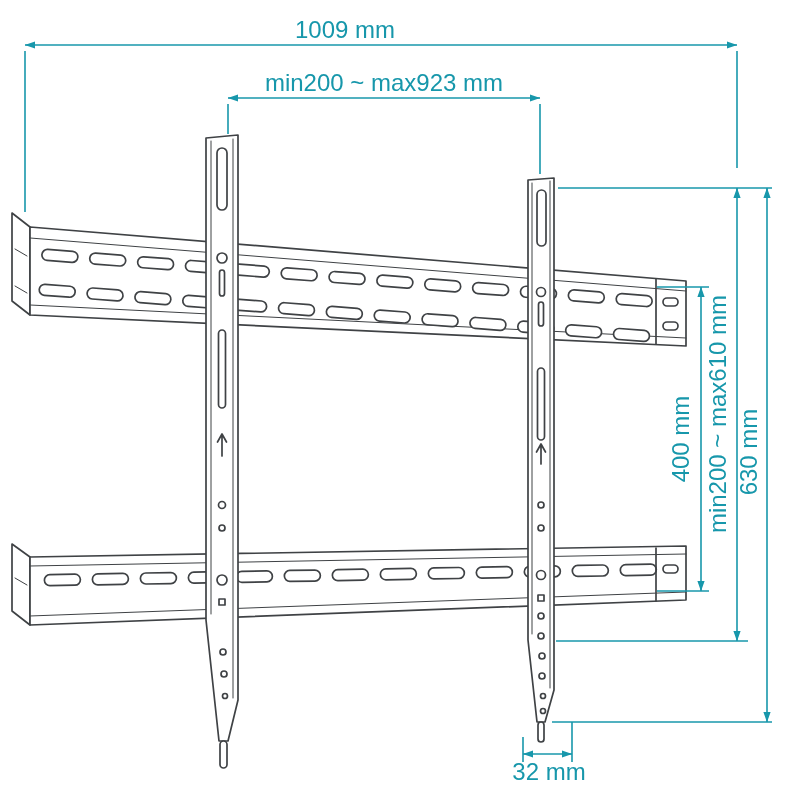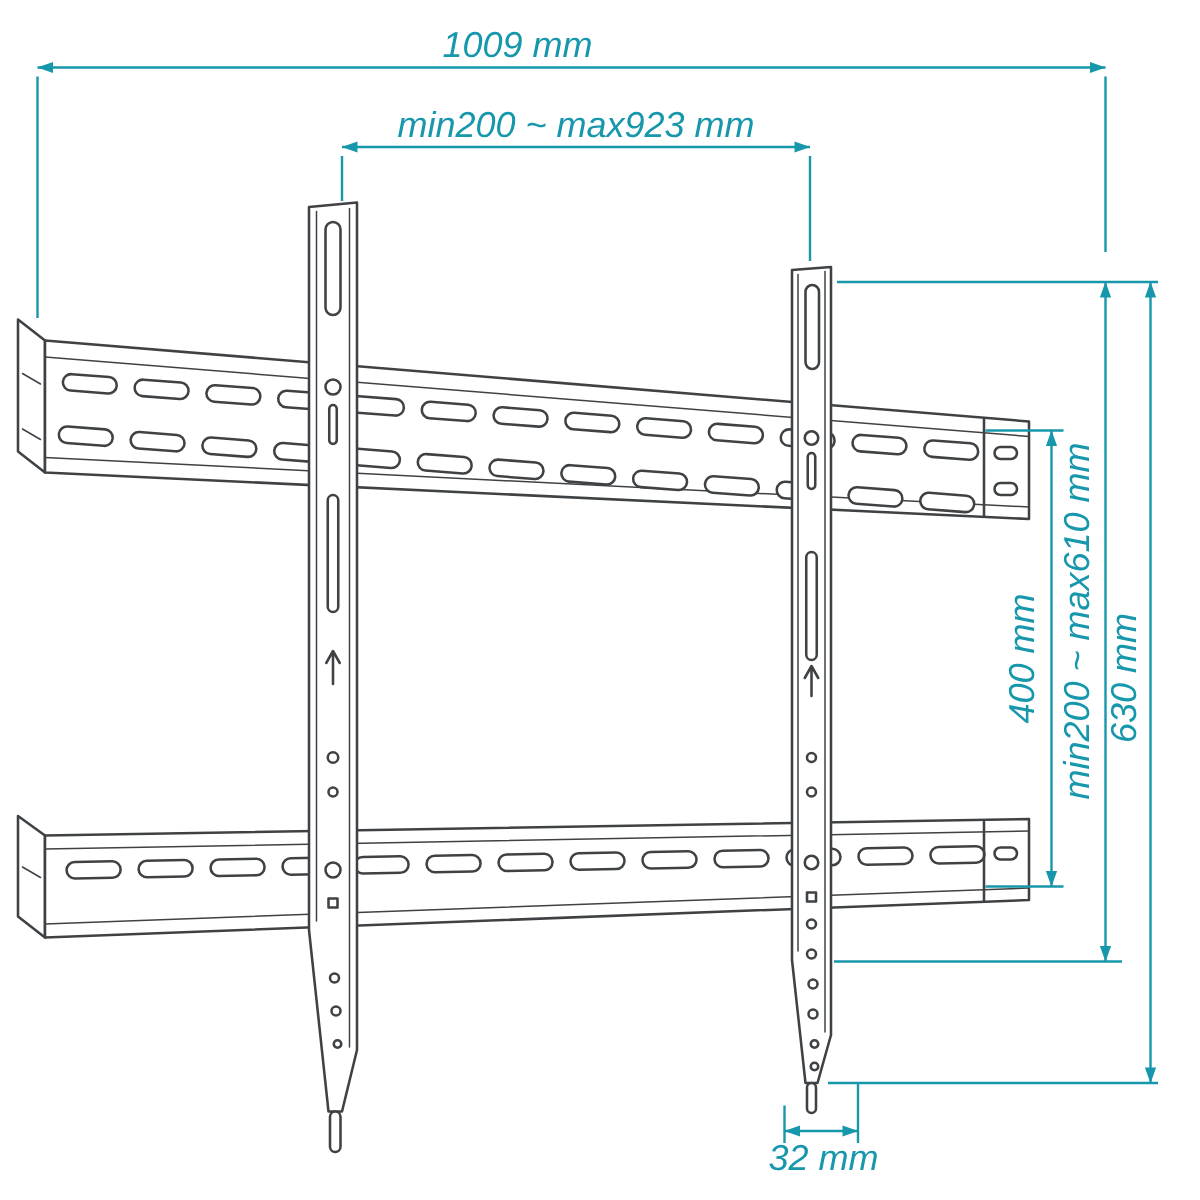--- a/index.html
+++ b/index.html
@@ -1,17 +1,17 @@
 <!DOCTYPE html>
 <html><head>
 <meta charset="utf-8">
 <style>
   html,body{margin:0;padding:0;background:#ffffff;}
   .canvas{position:relative;width:800px;height:800px;background:#d946ef;
-          font-family:"Liberation Sans",sans-serif;overflow:hidden;font-style:italic;}
+          font-family:"Liberation Sans",sans-serif;overflow:hidden;}
   svg{display:block;}
   .draw{stroke:#3f4245;fill:none;stroke-width:1.7;stroke-linecap:round;stroke-linejoin:round;}
   .thin{stroke-width:1;}
   .fillwhite{fill:#ffffff;}
   .dim{stroke:#1797ab;fill:none;stroke-width:1.6;}
   .dimtext{fill:#1797ab;stroke:none;font-size:24px;font-family:"Liberation Sans",sans-serif;}
 </style>
 </head>
 <body>
 

